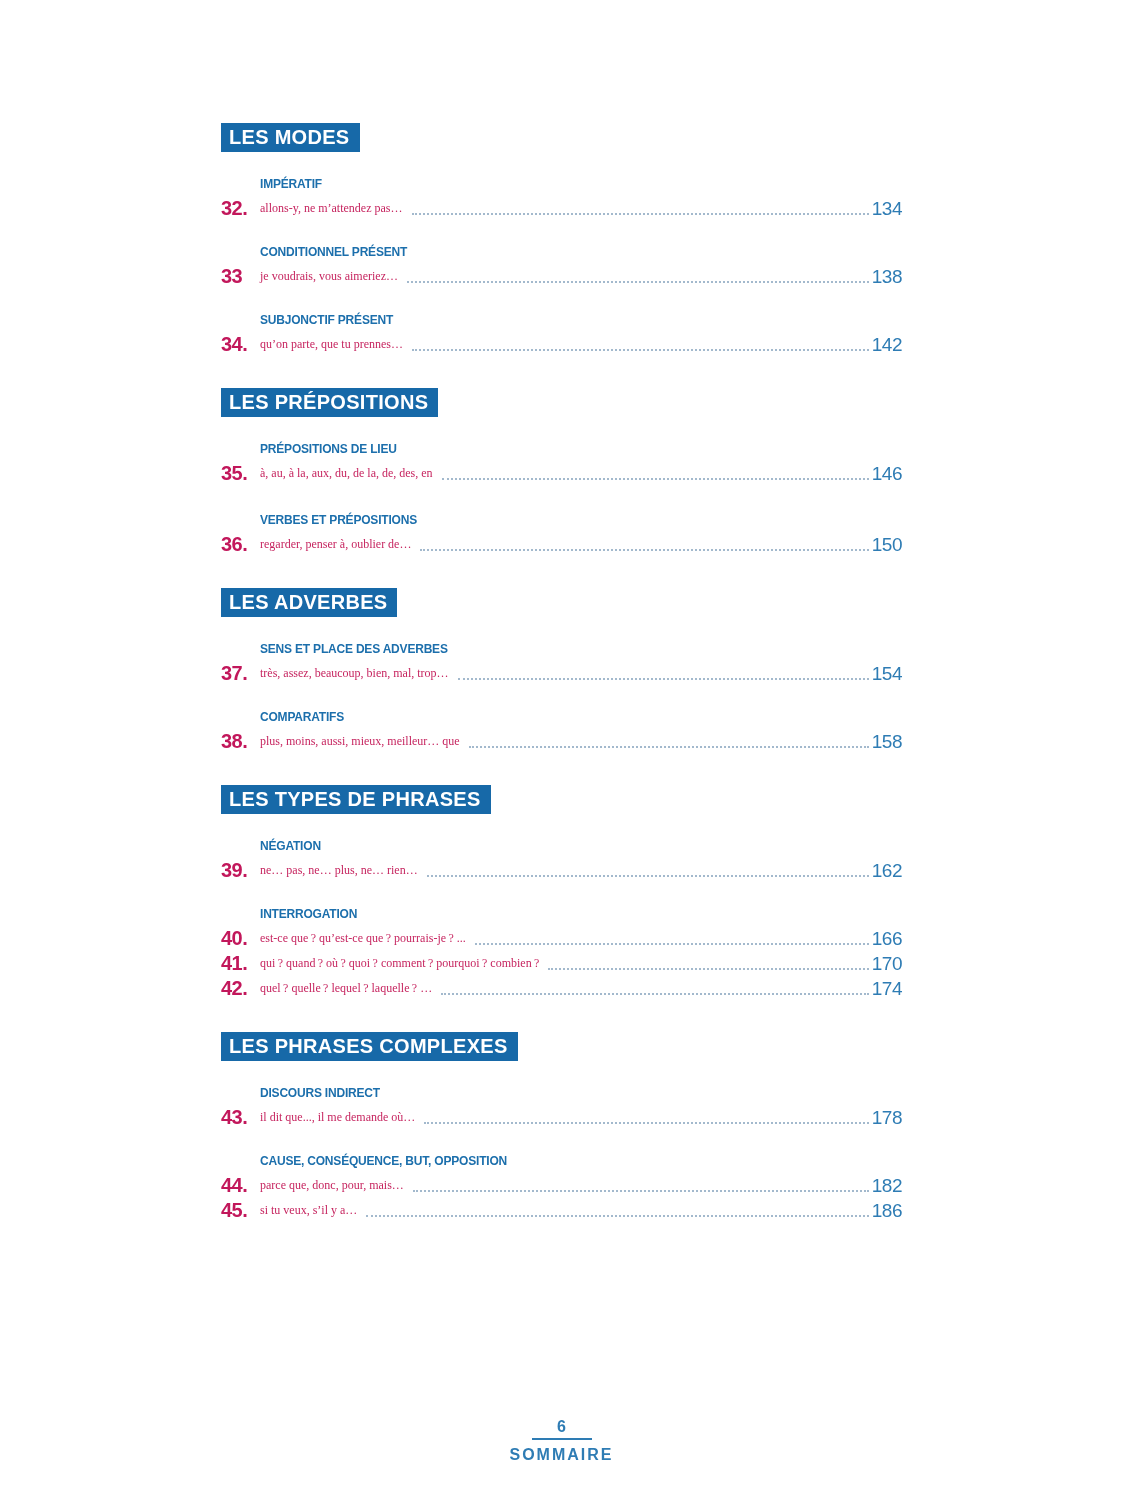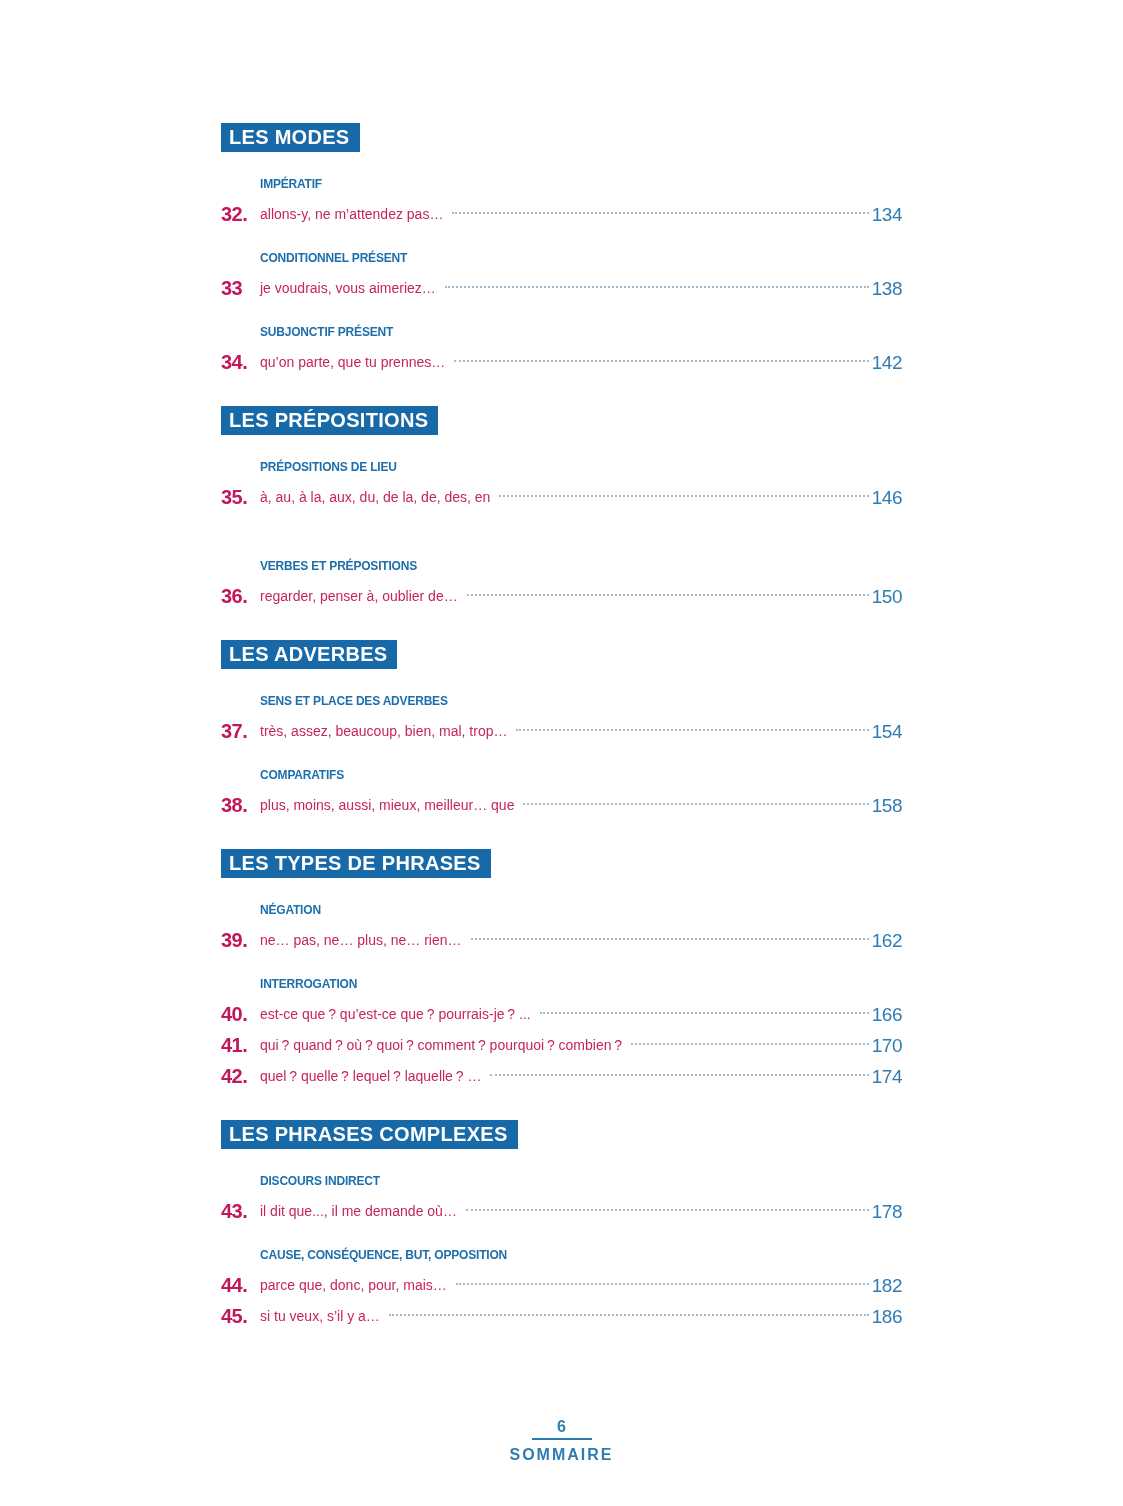--- a/index.html
+++ b/index.html
@@ -18,34 +18,34 @@
     font-weight:700;font-size:20px;line-height:1;
     letter-spacing:.3px;
     padding:4px 10px 5px 8px;
   }
   .group-heading{
     margin:21px 0 0 39px;
     color:var(--heading-blue,#1C6FAC);
     font-weight:700;font-size:12px;line-height:22px;
     letter-spacing:-.2px;
   }
-  .group-heading.extra-gap{margin-top:46px;}
+  .group-heading.extra-gap{margin-top:24px;}
   .entry{
-    display:flex;align-items:center;
-    margin-top:8px;line-height:23px;
+    display:flex;align-items:flex-end;
+    margin-top:2px;line-height:23px;
   }
   .entry-num{
     flex:0 0 39px;
     font-weight:800;font-size:20px;
     color:var(--number-red,#C2175B);
     letter-spacing:-.5px;
   }
   .entry-text{
-    font-family:Liberation Sans, sans-serif;
-    font-size:14px;
+    font-family:Liberation Serif, serif;
+    font-size:12px;
     color:var(--entry-red,#C6245F);
     white-space:nowrap;
   }
   .leader{
     flex:1 1 auto;min-width:14px;
     border-bottom:2px dotted var(--leader,#A3B9CD);
     margin:0 3px 5px 9px;
     height:1px;
   }
   .entry-page{

